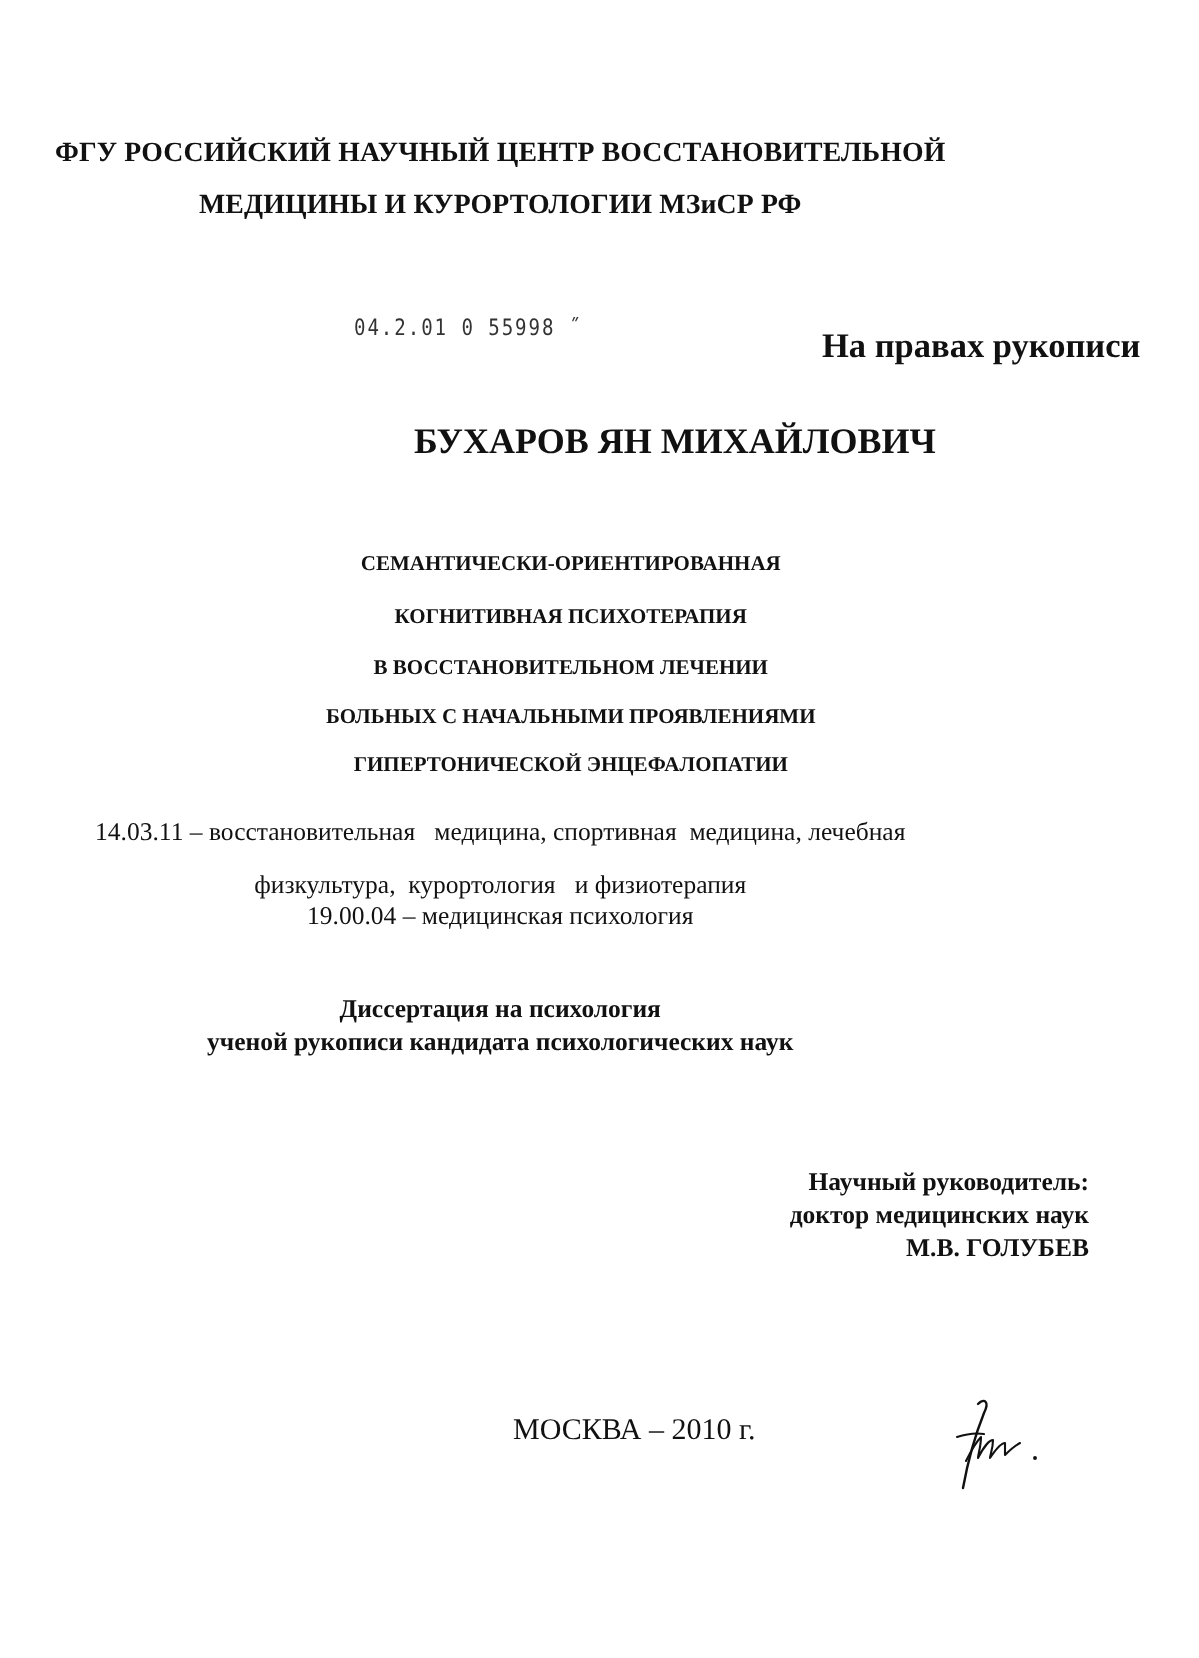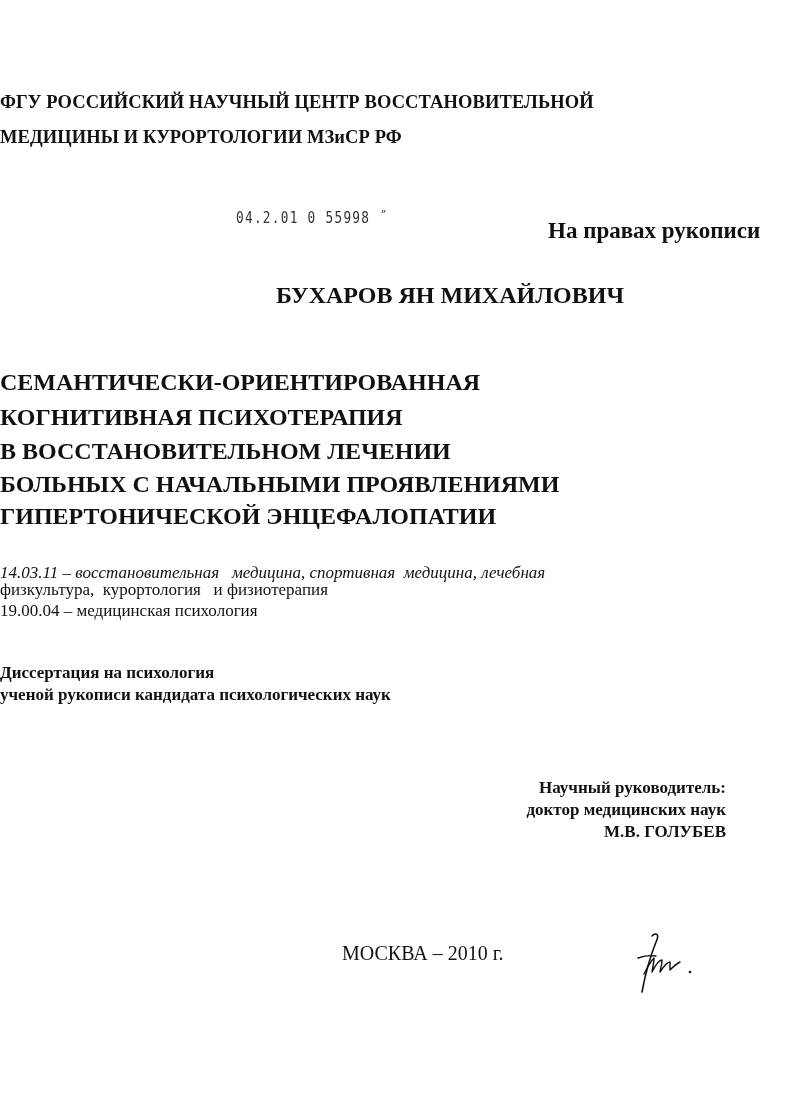--- a/index.html
+++ b/index.html
@@ -1,25 +1,25 @@
 <!DOCTYPE html>
 <html><head>
   <meta charset="utf-8">
   <style>
     html, body { margin: 0; padding: 0; background: #ffffff; }
     body { width: 799px; height: 1105px; position: relative; overflow: hidden;
       font-family: "Liberation Serif", "DejaVu Serif", serif; color: #111; }
     .abs { position: absolute; }
-    .center { left: 0; width: 667px; }
+    .center { left: 0; width: 667px; text-align: center; }
     .b { font-weight: bold; }
     .org { font-size: 18.5px; letter-spacing: 0.1px; }
     .code { font-family: "DejaVu Sans Mono", "Liberation Mono", monospace; font-size: 15px; letter-spacing: 1.5px; color: #333; transform: scaleX(0.85); transform-origin: left center; }
     .rights { font-size: 23px; }
     .author { font-size: 24px; }
-    .title { font-size: 24px; }
+    .title { font-size: 14px; padding-left: 47px; }
     .spec { font-size: 17px; }
     .diss { font-size: 17px; }
     .sup { font-size: 17px; text-align: right; }
     .city { font-size: 20px; }
   </style>
 </head>
 <body>
 
 <div>
 
@@ -30,21 +30,21 @@
   <div class="abs b rights" style="top:218px; left:548px;">На правах рукописи</div>
 
   <div class="abs b author" style="top:282px; left:276px;">БУХАРОВ ЯН МИХАЙЛОВИЧ</div>
 
   <div class="abs center b title" style="top:369px;">СЕМАНТИЧЕСКИ-ОРИЕНТИРОВАННАЯ</div>
   <div class="abs center b title" style="top:404px;">КОГНИТИВНАЯ ПСИХОТЕРАПИЯ</div>
   <div class="abs center b title" style="top:438px;">В ВОССТАНОВИТЕЛЬНОМ ЛЕЧЕНИИ</div>
   <div class="abs center b title" style="top:471px;">БОЛЬНЫХ С НАЧАЛЬНЫМИ ПРОЯВЛЕНИЯМИ</div>
   <div class="abs center b title" style="top:503px;">ГИПЕРТОНИЧЕСКОЙ ЭНЦЕФАЛОПАТИИ</div>
 
-  <div class="abs center spec" style="top:563px; white-space:pre;font-style:italic;">14.03.11 – восстановительная   медицина, спортивная  медицина, лечебная</div>
+  <div class="abs center spec" style="top:545px; white-space:pre;">14.03.11 – восстановительная   медицина, спортивная  медицина, лечебная</div>
   <div class="abs center spec" style="top:580px; white-space:pre;">физкультура,  курортология   и физиотерапия</div>
   <div class="abs center spec" style="top:601px;">19.00.04 – медицинская психология</div>
 
   <div class="abs center b diss" style="top:663px;">Диссертация на психология</div>
   <div class="abs center b diss" style="top:685px;">ученой рукописи кандидата психологических наук</div>
 
   <div class="abs b sup" style="top:778px; right:73px;">Научный руководитель:</div>
   <div class="abs b sup" style="top:800px; right:73px;margin-left:20px;">доктор медицинских наук</div>
   <div class="abs b sup" style="top:822px; right:73px;">М.В. ГОЛУБЕВ</div>
 

